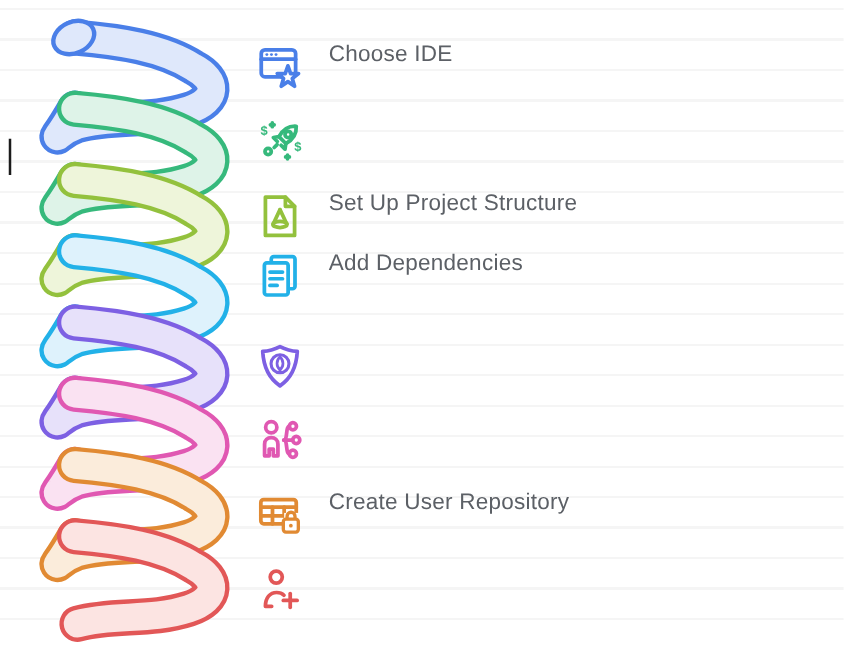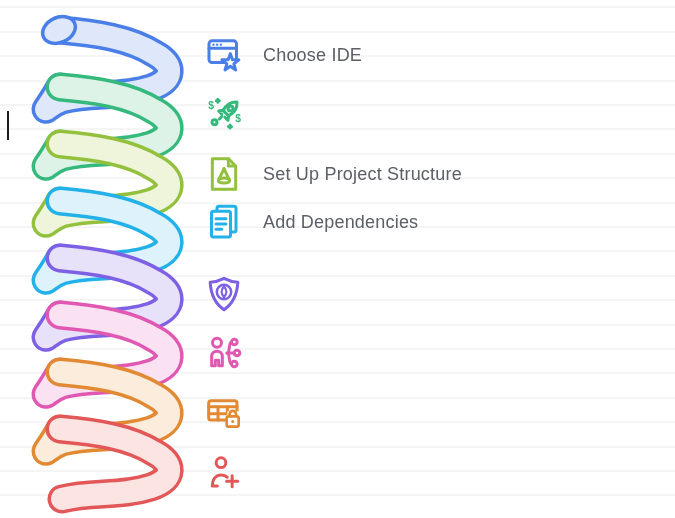--- a/index.html
+++ b/index.html
@@ -13,21 +13,21 @@
     background:repeating-linear-gradient(to bottom,transparent 0 22.4px,#f5f5f5 22.4px 24.4px);
     pointer-events:none;
   }
   .text-cursor{
     position:absolute;left:7px;top:111px;width:2px;height:29px;background:#1b1b1b;
   }
   .spiral{
     position:absolute;left:0;top:0;width:200px;height:518px;
   }
   .step-row{
-    position:absolute;display:flex;align-items:center;height:44px;left:203px;
+    position:absolute;display:flex;align-items:flex-start;height:44px;left:203px;
   }
   .step-icon{width:42px;height:42px;display:flex;align-items:center;justify-content:center;flex:0 0 42px;}
   .step-label{
     margin-left:18px;font-size:18px;color:#5c6066;letter-spacing:.2px;white-space:nowrap;
   }
   svg{display:block;}
 </style>
 </head>
 <body>
 
@@ -161,20 +161,21 @@
       <line x1="2.8" y1="8.2" x2="19.8" y2="8.2"></line>
       <line x1="8.4" y1="8.2" x2="8.4" y2="16.2"></line>
       <line x1="14" y1="8.2" x2="14" y2="12.4"></line>
       <line x1="2.8" y1="12.4" x2="14" y2="12.4"></line>
       <rect x="14" y="11" width="7.4" height="9.4" fill="#ffffff" stroke="none"></rect>
       <path d="M15.4 14 V12.6 A1.9 1.9 0 0 1 19.2 12.6 V14" stroke-width="1.6"></path>
       <rect x="13.6" y="14" width="7.2" height="6.2" rx="1.2" fill="#ffffff" stroke-width="1.6"></rect>
       <circle cx="17.2" cy="17.1" r="0.9" stroke="none" fill="#e18a33"></circle>
     </svg>
   </div>
+  <span class="step-label">Create User Repository</span>
 </div>
 
 <div class="step-row" style="top:451px">
   <div class="step-icon">
     <svg width="40" height="40" viewBox="0 0 24 24" fill="none" stroke-width="1.8" stroke-linecap="round" stroke-linejoin="round" stroke="#e25757">
       <circle cx="10.2" cy="5.8" r="2.9"></circle>
       <path d="M8 19.8 L5 19.8 C5 15.7 7.2 13.2 10.4 13.2 C11.9 13.2 13.1 13.7 13.9 14.5"></path>
       <line x1="16.9" y1="13.7" x2="16.9" y2="20.3"></line>
       <line x1="13.6" y1="17" x2="20.2" y2="17"></line>
     </svg>

